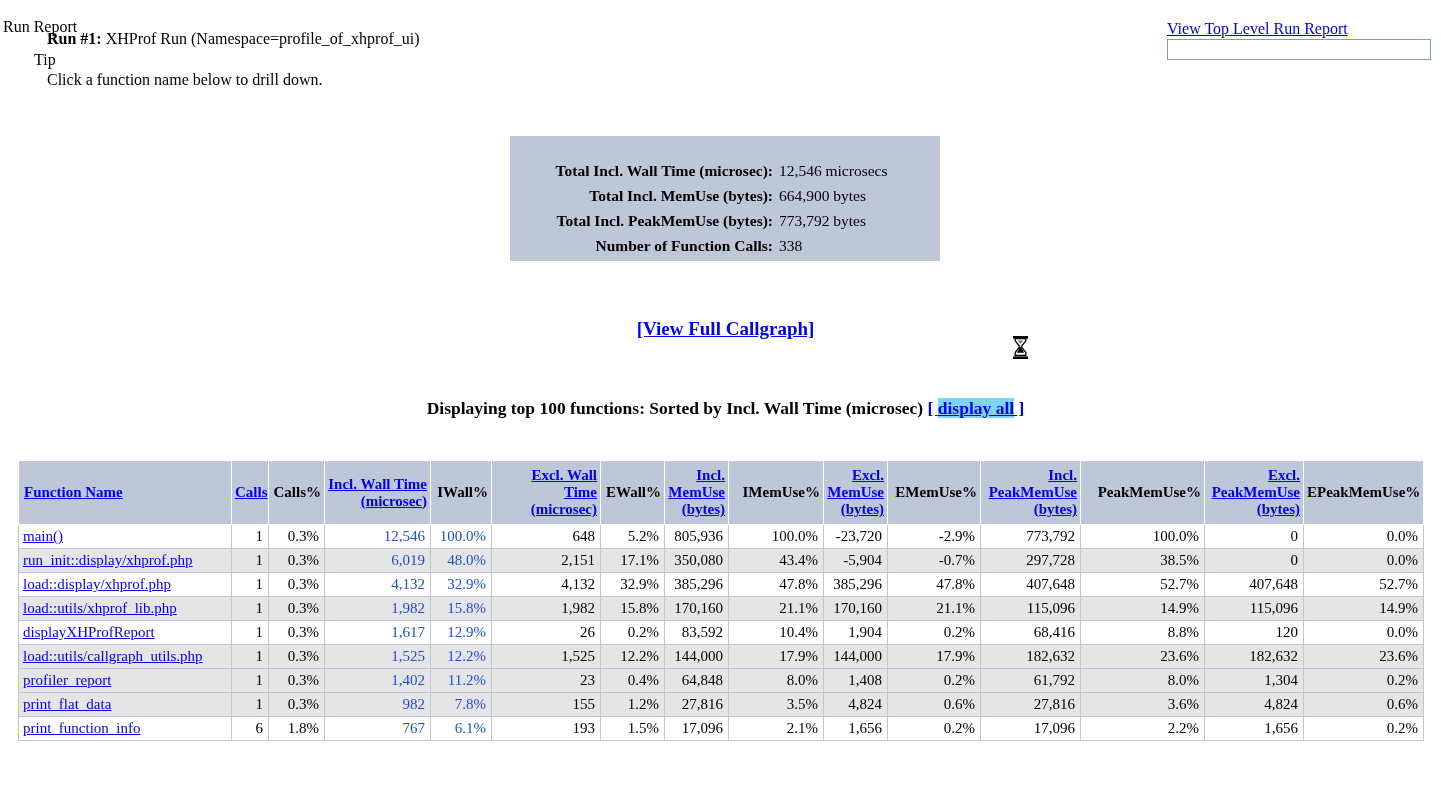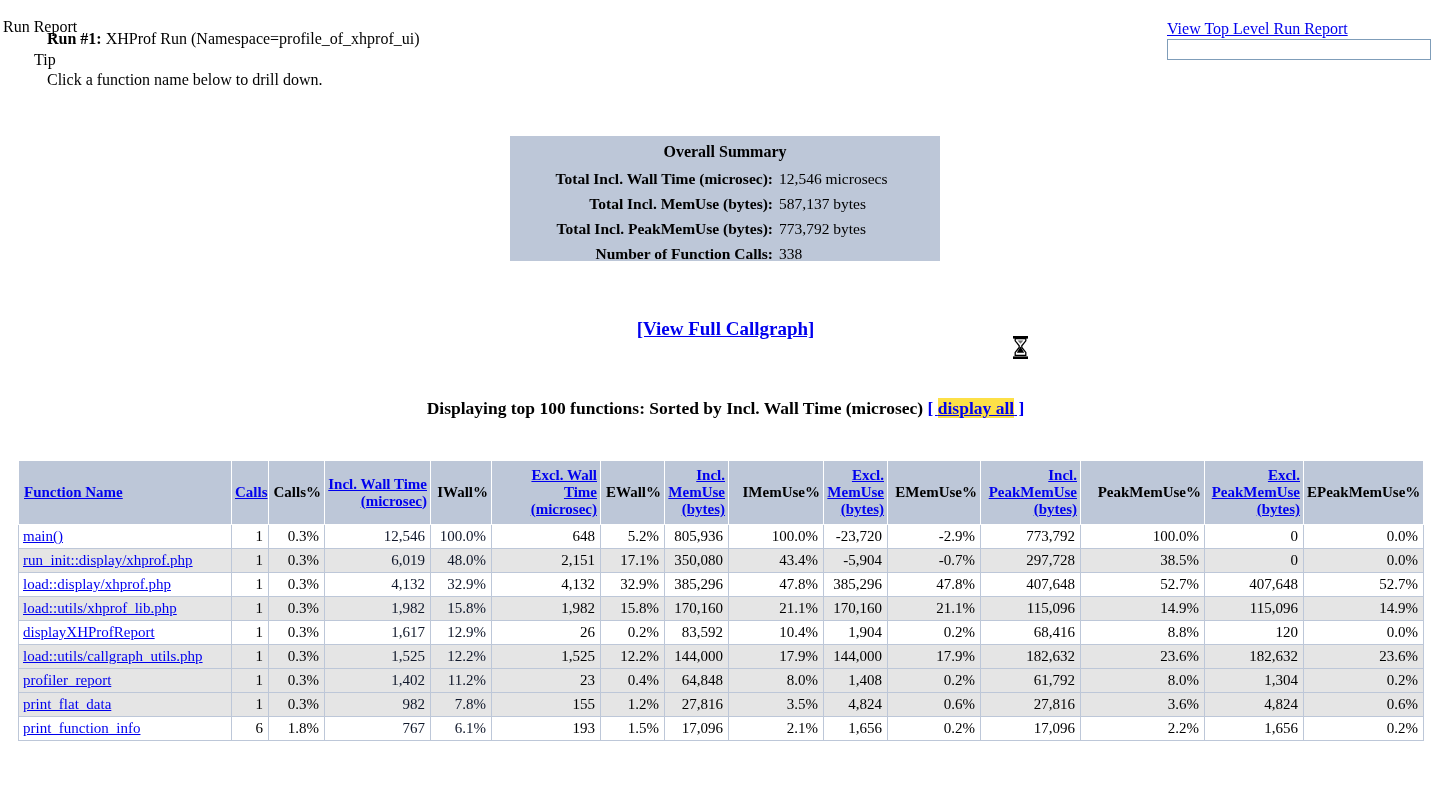--- a/index.html
+++ b/index.html
@@ -33,32 +33,32 @@
   }
 
   
   #summary-box {
     position: absolute; left: 510px; top: 136px;
     width: 430px; height: 125px;
     background: #bdc7d8;
     padding-top: 5px;
   }
   #summary-title { text-align: center; font-weight: bold; height: 25px; line-height: 22px; }
-  #summary-table { width: 100%; border-collapse: collapse; }
+  #summary-table { width: 100%; border-collapse: collapse; margin-top: 17px; }
   #summary-table td { height: 25px; vertical-align: middle; font-size: 15.5px; }
   td.s-label { font-weight: bold; text-align: right; width: 263px; }
   td.s-value { text-align: left; padding-left: 6px; }
 
   
   .center-line { position: absolute; left: 10px; width: 1431px; text-align: center; }
   #callgraph-line { top: 318px; }
   #callgraph-line a { font-weight: bold; font-size: 19px; }
   #heading-line { top: 398px; font-weight: bold; font-size: 17.5px; }
   #heading-line a { font-weight: bold; }
-  #display-all-hl { background: #fde047; }
+  #display-all-hl { background: #7dd3fc; }
 
   
   #hourglass { position: absolute; left: 1012px; top: 336px; width: 17px; height: 23px; }
 
   
   #func-table {
     position: absolute; left: 18px; top: 460px;
     width: 1405px;
     border-collapse: collapse;
     table-layout: fixed;
@@ -80,46 +80,45 @@
     border: 1px solid #bdc7d8;
     height: 24px;
     padding: 1px 5px;
     text-align: right;
     vertical-align: middle;
     white-space: nowrap;
     overflow: hidden;
   }
   #func-table td.fn-cell { text-align: left; padding-left: 4px; }
   #func-table tr.alt td { background: #e5e5e5; }
-  #func-table td.sorted { color: #0f172a; }
+  #func-table td.sorted { color: #1d4ed8; }
 </style>
 </head>
 <body>
 
 <div class="abs" id="run-report-label">Run Report</div>
 <div class="abs" id="run-line">
   <b>Run #1:</b><span> XHProf Run (Namespace=profile_of_xhprof_ui)</span>
 </div>
 <div class="abs" id="tip-label">Tip</div>
 <div class="abs" id="tip-text">Click a function name below to drill down.</div>
 
 <a class="abs" id="top-link" href="#">View Top Level Run Report</a>
 <input id="run-input" type="text" value="" style="">
 
 <div id="summary-box">
-  <div id="summary-title">Overall Summary</div>
   <table id="summary-table">
     <tbody>
         <tr>
           <td class="s-label">Total Incl. Wall Time (microsec):</td>
           <td class="s-value">12,546 microsecs</td>
         </tr>
         <tr>
           <td class="s-label">Total Incl. MemUse (bytes):</td>
-          <td class="s-value">587,137 bytes</td>
+          <td class="s-value">664,900 bytes</td>
         </tr>
         <tr>
           <td class="s-label">Total Incl. PeakMemUse (bytes):</td>
           <td class="s-value">773,792 bytes</td>
         </tr>
         <tr>
           <td class="s-label">Number of Function Calls:</td>
           <td class="s-value">338</td>
         </tr>
       </tbody>

